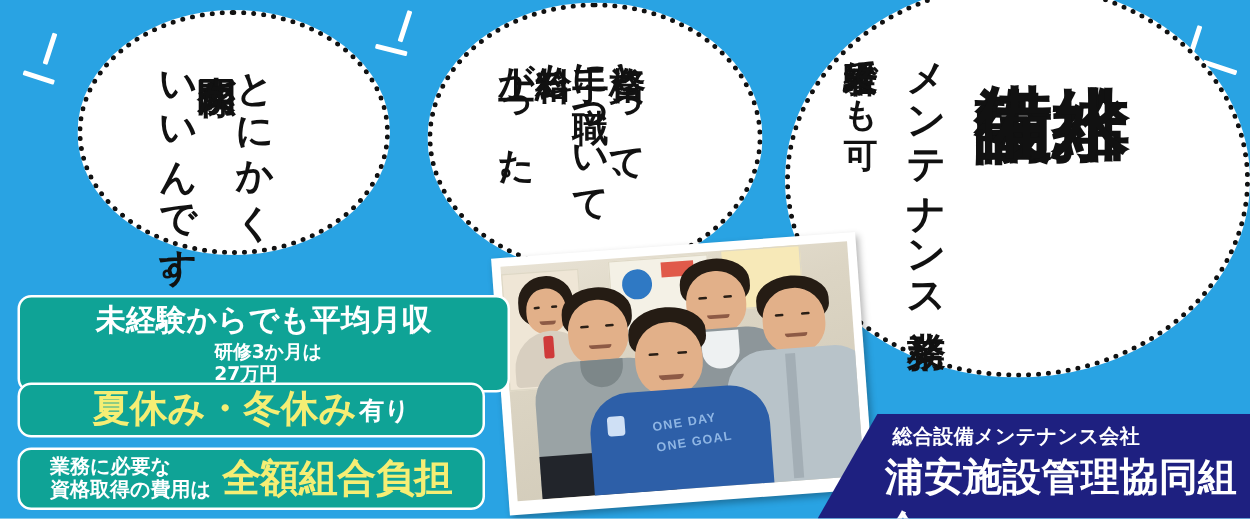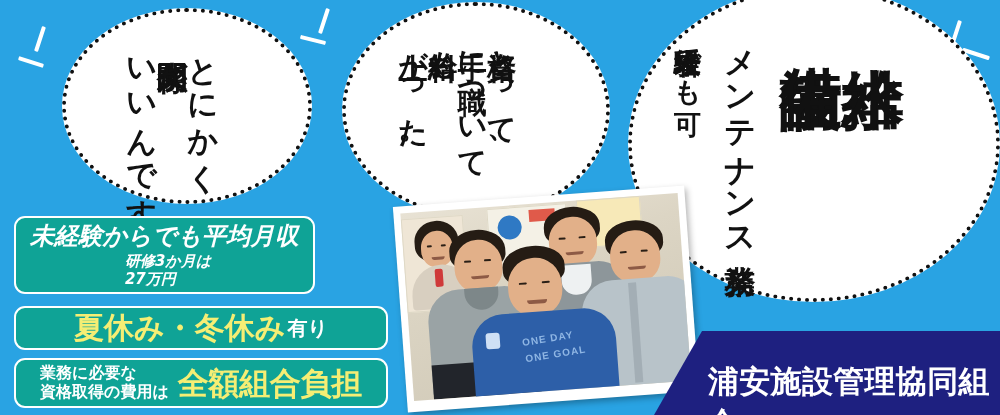--- a/index.html
+++ b/index.html
@@ -130,21 +130,21 @@
     color: #f5ee74;
     font-weight: 700;
     font-family: "DejaVu Sans", "Liberation Sans", sans-serif;
   }
   .pill-white {
     color: #ffffff;
     font-weight: 700;
     font-family: "DejaVu Sans", "Liberation Sans", sans-serif;
   }
 
-  #pill1 { left: 14px; top: 216px; width: 301px; height: 78px; flex-direction: column; justify-content: center; font-style: italic; }
+  #pill1 { left: 14px; top: 236px; width: 394px; height: 78px; flex-direction: column; justify-content: center; }
   #pill1-top { font-size: 24px; color:#ffffff; font-weight:700; letter-spacing:0.01em;
                font-family:"DejaVu Sans","Liberation Sans",sans-serif; margin-bottom:1px;}
   #pill1-row { display:flex; align-items:flex-end; }
   #pill1-big { font-size: 35px; line-height: 1; letter-spacing:-0.01em; }
   #pill1-note { margin-left: 7px; font-size: 15px; line-height:1.15; color:#ffffff;
                 font-weight:700; text-align:left; padding-bottom:2px;
                 font-family:"DejaVu Sans","Liberation Sans",sans-serif; white-space:pre;}
 
   #pill2 { left: 14px; top: 306px; width: 374px; height: 44px; justify-content: center; }
   #pill2-big { font-size: 30px; line-height:1; }
@@ -278,20 +278,21 @@
         <div style="position:absolute; left:4px; top:84px; width:14px; height:16px; background:#cfe0f5; border-radius:3px;"></div>
         <div style="position:absolute; left:40px; top:88px; color:#8fb6e4; font-size:10px; font-weight:700;
                     letter-spacing:1px; transform:rotate(-5deg); font-family:'Liberation Sans',sans-serif;">ONE DAY</div>
         <div style="position:absolute; left:42px; top:104px; color:#8fb6e4; font-size:10px; font-weight:700;
                     letter-spacing:1px; transform:rotate(-5deg); font-family:'Liberation Sans',sans-serif;">ONE GOAL</div>
       </div>
     </div>
   </div>
 
   <div id="footer-bar"></div>
+  <div id="footer-sub">総合設備メンテナンス会社</div>
   <div id="footer-name">浦安施設管理協同組合</div>
 
   <div class="pill" id="pill1">
     <div id="pill1-top">未経験からでも平均月収</div>
     <div id="pill1-row">
       <span id="pill1-note">研修3か月は
 27万円</span>
     </div>
   </div>
 

